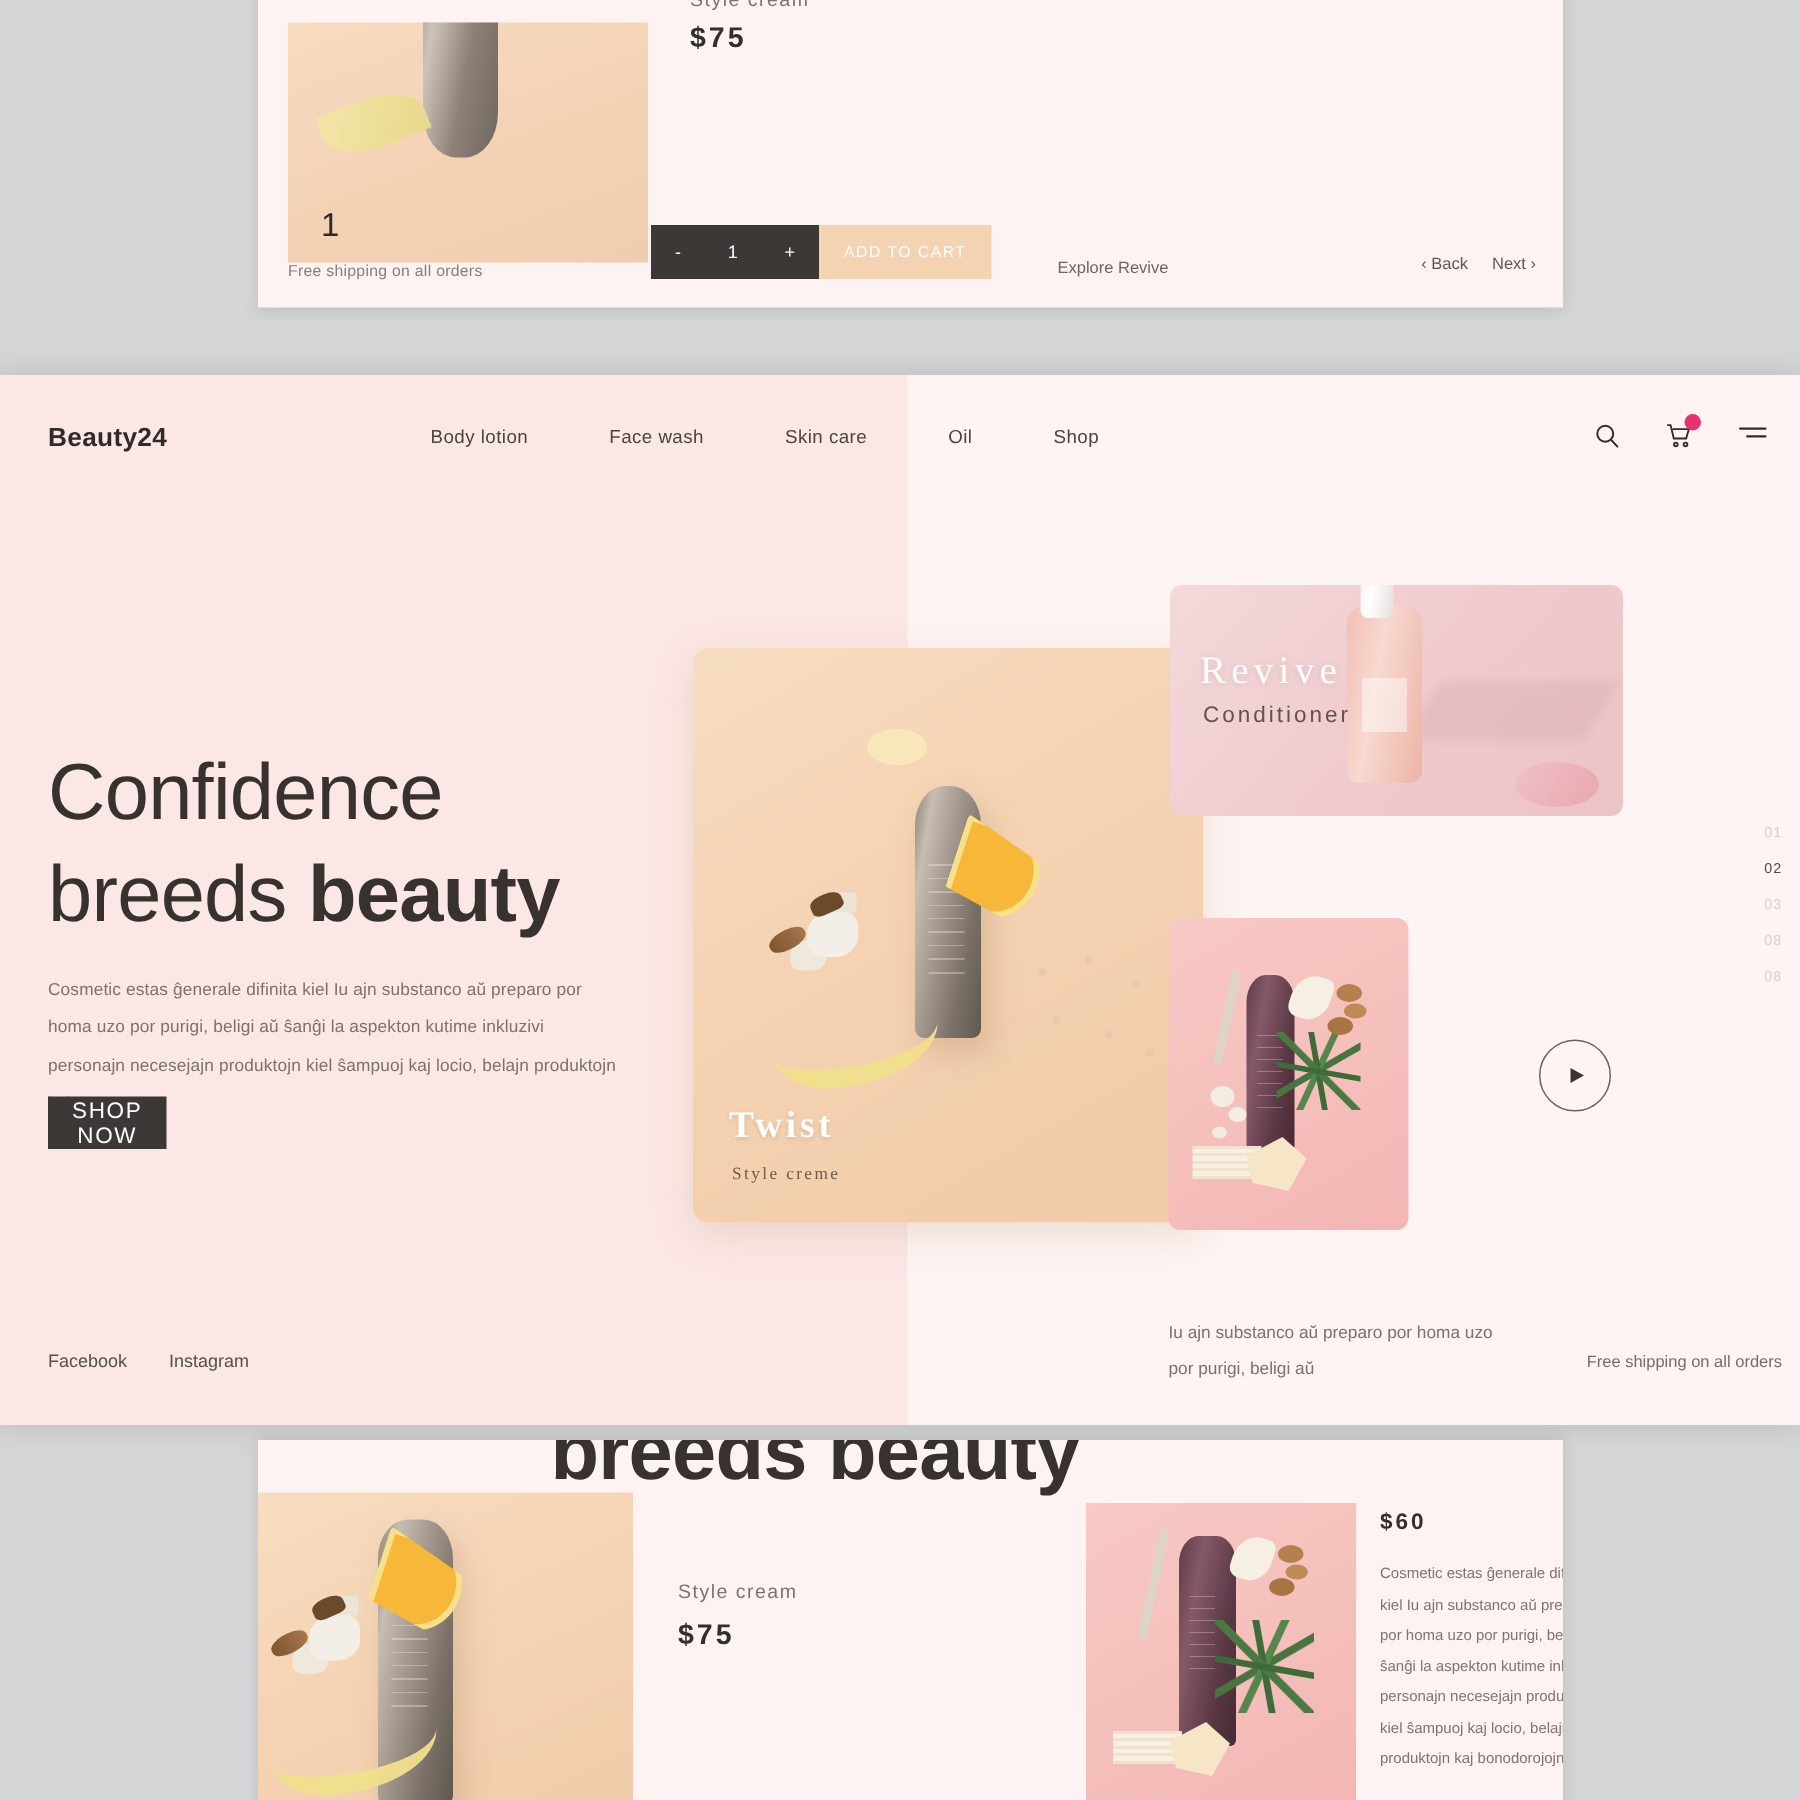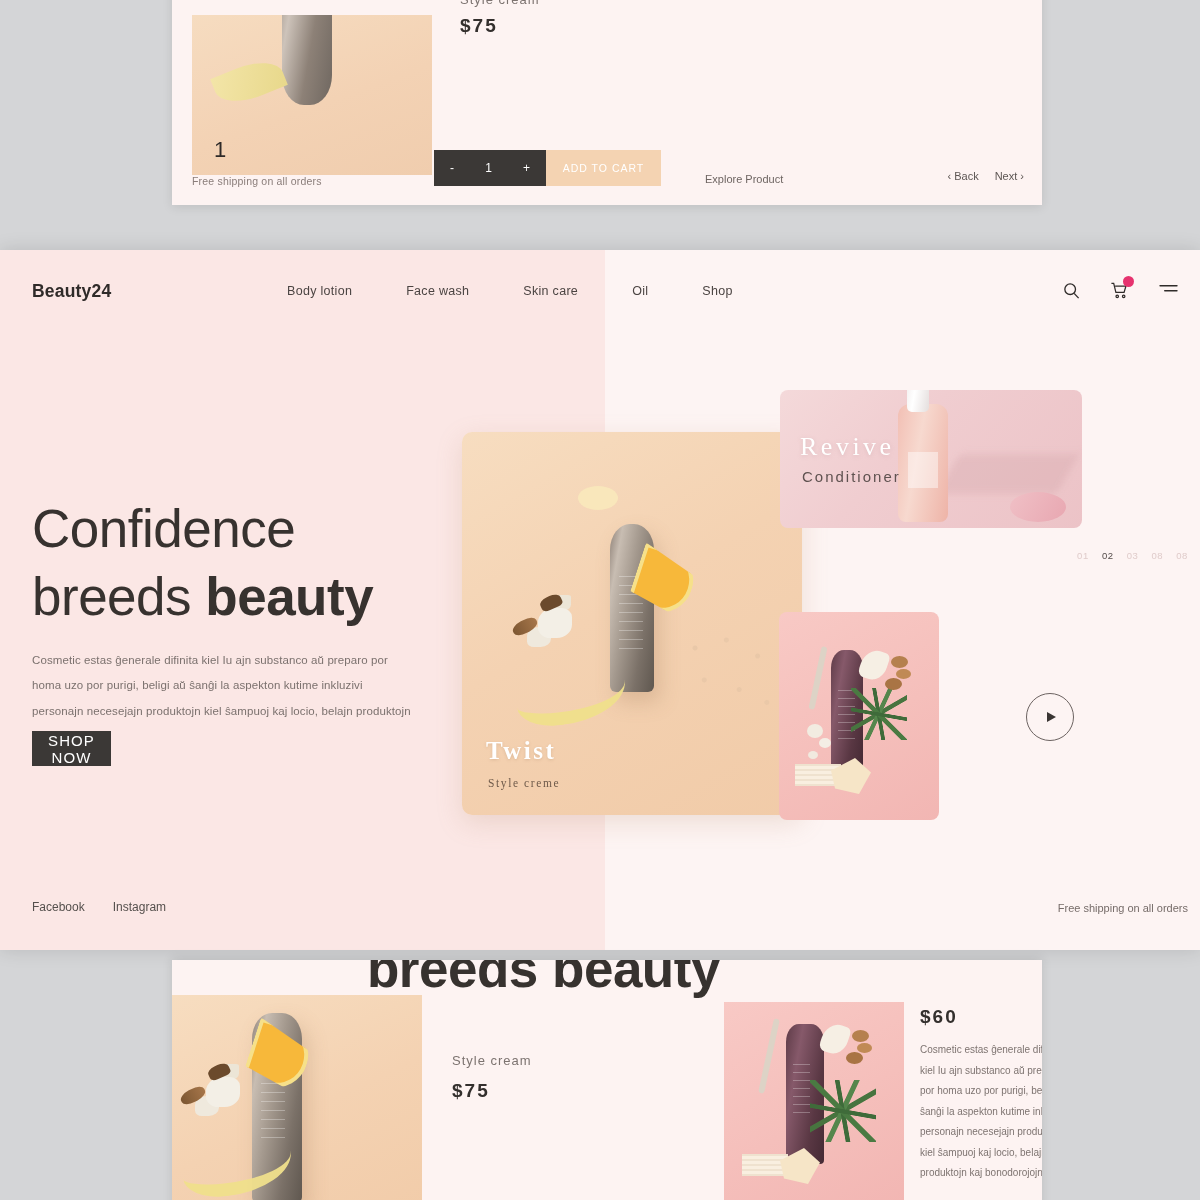--- a/index.html
+++ b/index.html
@@ -190,21 +190,21 @@
       radial-gradient(circle at 12% 20%, rgba(220,190,160,.45) 0 2px, transparent 3px),
       radial-gradient(circle at 46% 10%, rgba(220,190,160,.40) 0 2px, transparent 3px),
       radial-gradient(circle at 80% 30%, rgba(220,190,160,.40) 0 2px, transparent 3px),
       radial-gradient(circle at 22% 60%, rgba(220,190,160,.40) 0 2px, transparent 3px),
       radial-gradient(circle at 60% 72%, rgba(220,190,160,.40) 0 2px, transparent 3px),
       radial-gradient(circle at 90% 88%, rgba(220,190,160,.35) 0 2px, transparent 3px);
   }
 
   
   .card-revive {
-    position: absolute; left: 780px; top: 140px; width: 302px; height: 138px;
+    position: absolute; left: 780px; top: 140px; width: 302px; height: 154px;
     border-radius: 8px; overflow: hidden;
     background: linear-gradient(130deg,#f4d9da 0%,#f0cdd0 40%,#ecc3c7 100%);
   }
   .card-revive .rv-title {
     position: absolute; left: 20px; top: 42px; color: #fff; font-size: 26px;
     font-weight: 400; letter-spacing: 3.5px;
     font-family: "Liberation Serif", serif;
     text-shadow: 0 1px 4px rgba(190,150,155,.35);
   }
   .card-revive .rv-sub {
@@ -283,21 +283,21 @@
   }
   .stones {
     position:absolute; left: 28px; top: 112px; width: 16px; height: 14px;
     background:#f2ece1; border-radius:50%;
     box-shadow: 10px 12px 0 -2px #f4eee5, -2px 24px 0 -3px #f1eadf;
   }
 
   
   .pager {
     position: absolute; right: 12px; top: 300px; display: flex;
-    flex-direction: row; gap: 13px; align-items: flex-end;
+    flex-direction: column; gap: 13px; align-items: flex-end;
   }
   .pager span { font-size: 9.5px; color: #e0cccb; letter-spacing: .6px; cursor: pointer; }
   .pager span.on { color: #534b49; }
   .play-btn {
     position: absolute; left: 1026px; top: 443px; width: 48px; height: 48px;
     border: 1px solid #6c6361; border-radius: 50%; background: transparent;
     display: flex; align-items: center; justify-content: center; cursor: pointer;
   }
   .play-btn i {
     width: 0; height: 0; border-left: 9px solid #3a3533;
@@ -337,21 +337,21 @@
   .pb-price {
     position: absolute; left: 280px; top: 120px; font-size: 19px;
     color: #332f2d; font-weight: 700; letter-spacing: 2px;
   }
   .pb-img2 {
     position: absolute; left: 552px; top: 42px; width: 180px; height: 200px;
     background: linear-gradient(150deg,#f8c9c5 0%,#f5bfbb 55%,#f2b6b3 100%);
     overflow: hidden;
   }
   .pb-price2 {
-    position: absolute; left: 748px; top: 46px; font-size: 19px;
+    position: absolute; left: 748px; top: 46px; font-size: 15px;
     color: #332f2d; font-weight: 700; letter-spacing: 2px;
   }
   .pb-para {
     position: absolute; left: 748px; top: 80px; width: 150px;
     font-size: 10px; line-height: 2.05; color: #7e7471;
   }
 </style>
 </head>
 <body>
 
@@ -368,21 +368,21 @@
     <div class="qty-row">
       <div class="qty-box">
         <span>-</span>
         <span class="q">1</span>
         <span>+</span>
       </div>
       <div class="add-cart">ADD TO CART</div>
     </div>
     <div class="pt-ship">Free shipping on all orders</div>
 
-    <div class="pt-explore">Explore Product</div>
+    <div class="pt-explore">Explore Revive</div>
     <div class="pt-nav">
       <span>‹ Back</span>
       <span>Next ›</span>
     </div>
   </div>
 
   <div class="hero">
     <div class="hero-left-bg"></div>
 
     <div class="nav">
@@ -465,20 +465,21 @@
       <span>01</span>
       <span class="on">02</span>
       <span>03</span>
       <span>08</span>
       <span>08</span>
     </div>
     <div class="play-btn">
       <i></i>
     </div>
 
+    <div class="note">Iu ajn substanco aŭ preparo por homa uzo por purigi, beligi aŭ</div>
     <div class="ship-note">Free shipping on all orders</div>
   </div>
 
   <div class="panel-bot">
     <div class="pb-ghost">breeds beauty</div>
     <div class="pb-img">
       <div class="bottle-main" style="left:42%;top:18px;height:190px;width:50px;"></div>
       <div class="orange2" style="left:78px;top:30px;"></div>
       <div class="coconut" style="left:34px;top:82px;"></div>
       <div class="banana" style="left:10px;top:140px;"></div>

